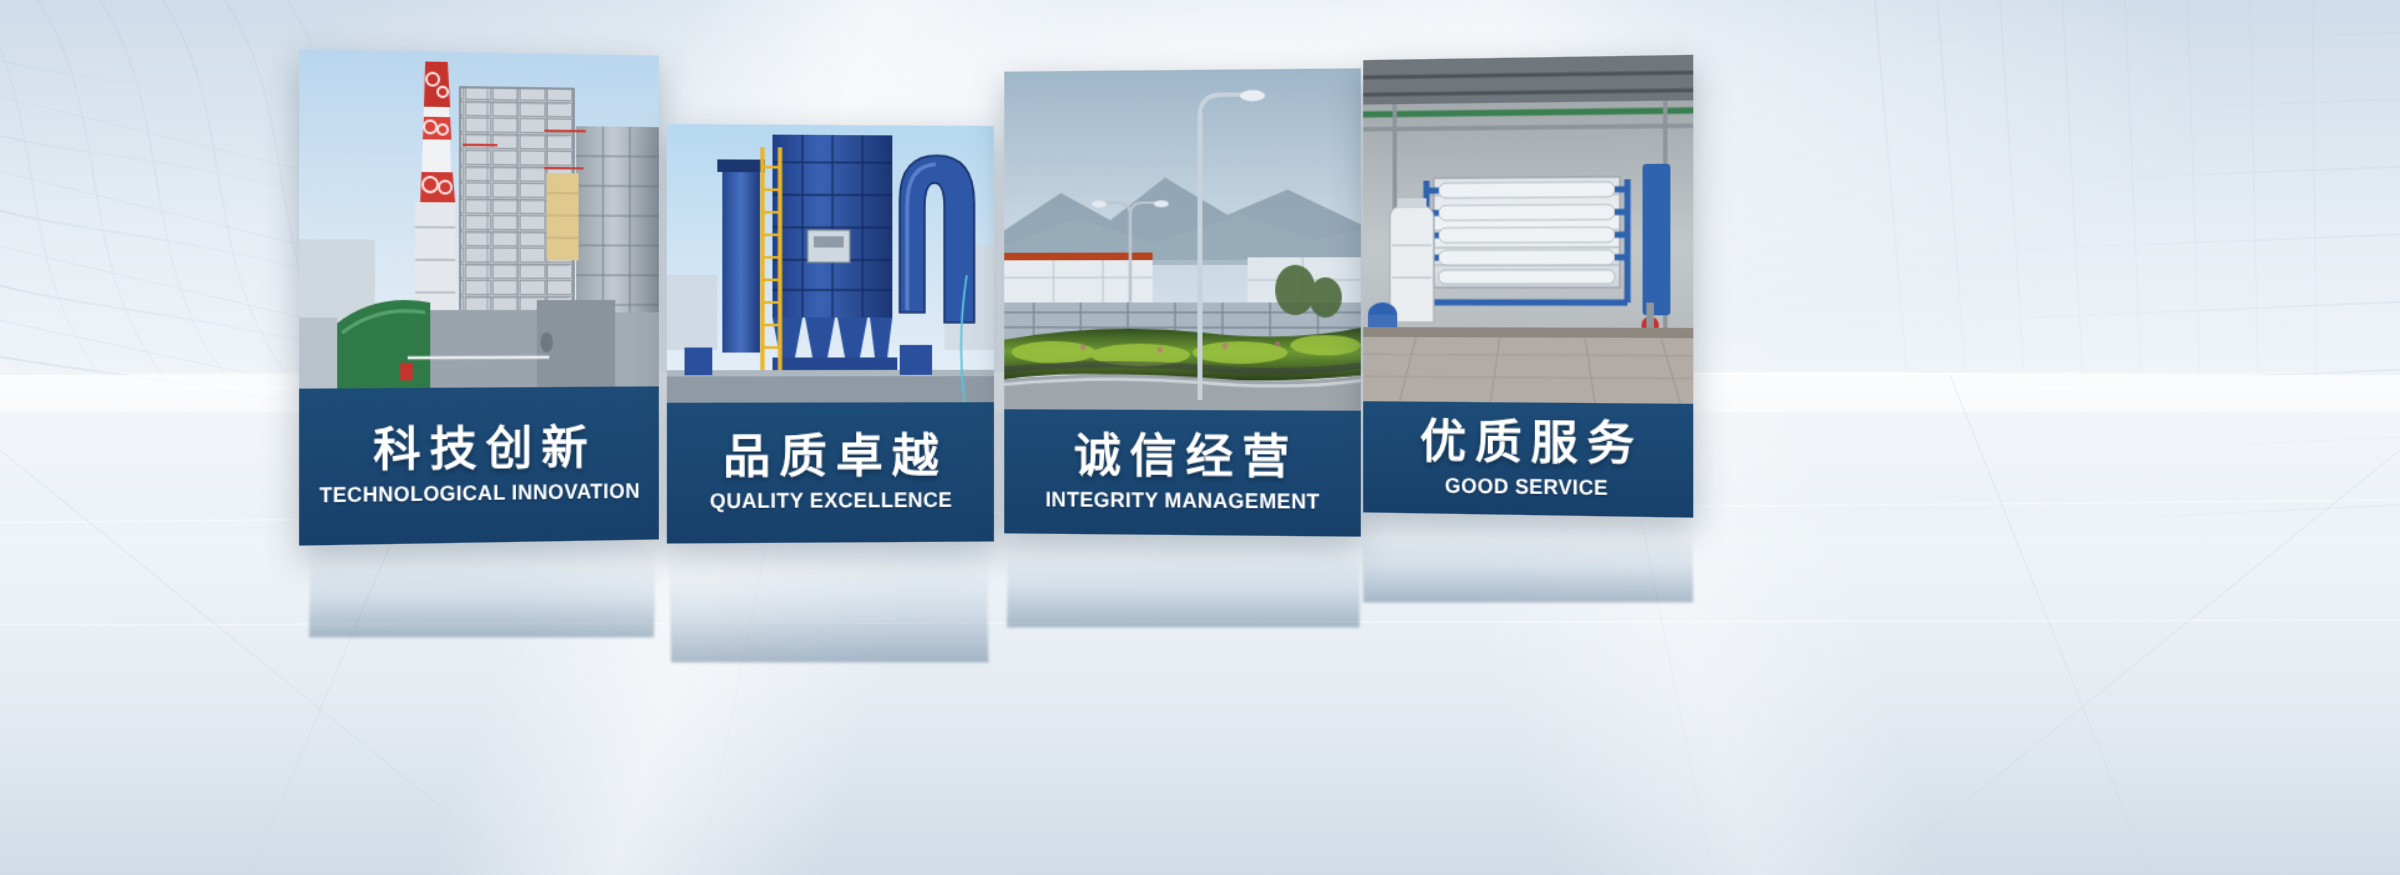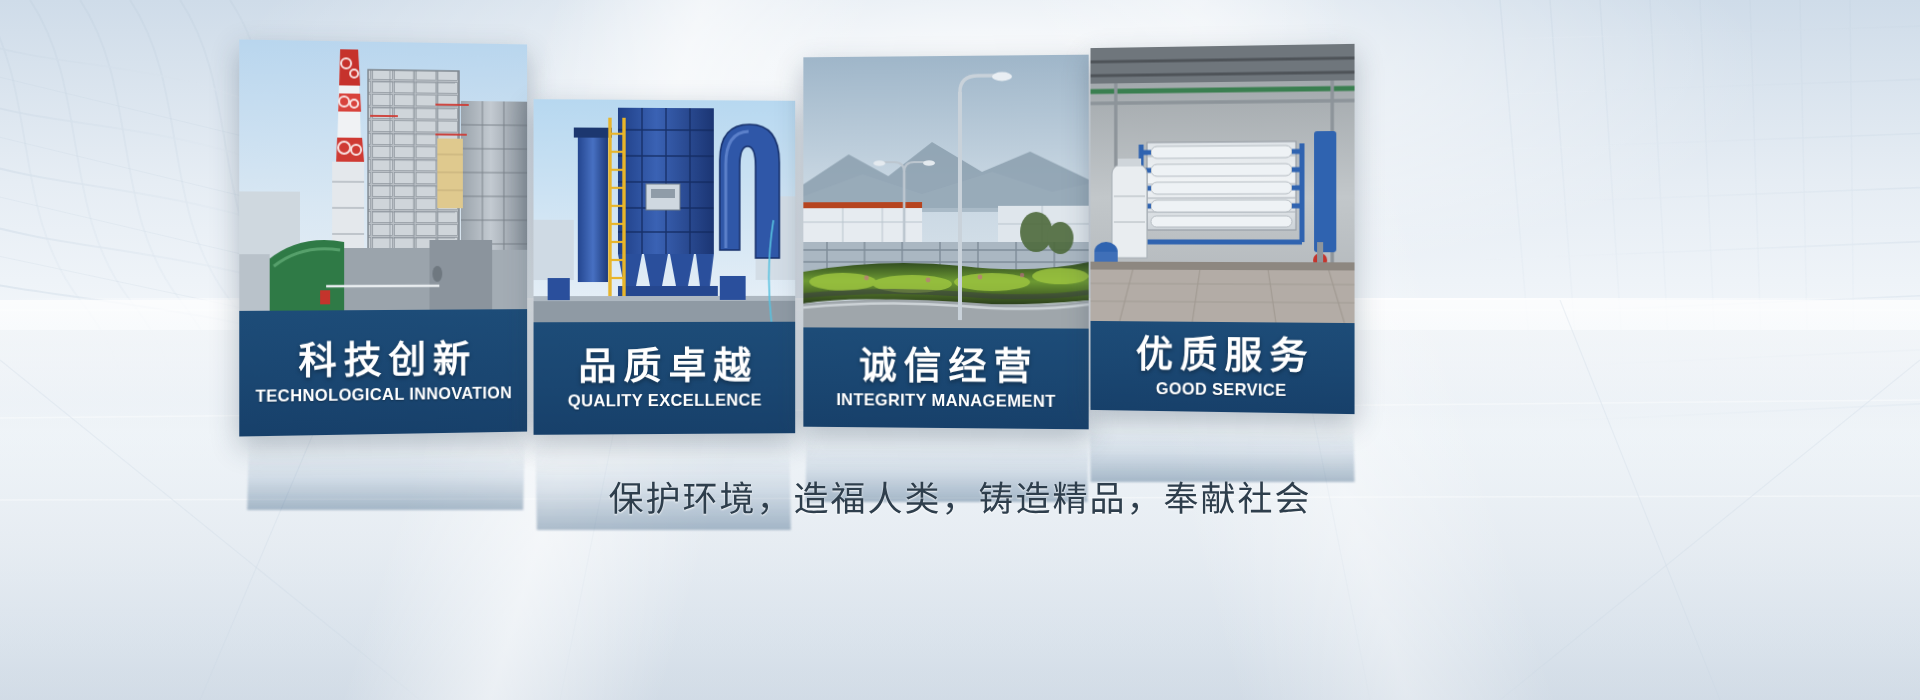--- a/index.html
+++ b/index.html
@@ -600,15 +600,14 @@
         </svg>
       </div>
       <div class="banner" style="height:90px;">
         <div class="cn">优质服务</div>
         <div class="en">GOOD SERVICE</div>
       </div>
     </div>
 
   </div>
 
-  <div class="tagline">保护环境，造福人类，铸造精品，奉献社会</div>
 
 </div>
 
 </body></html>

